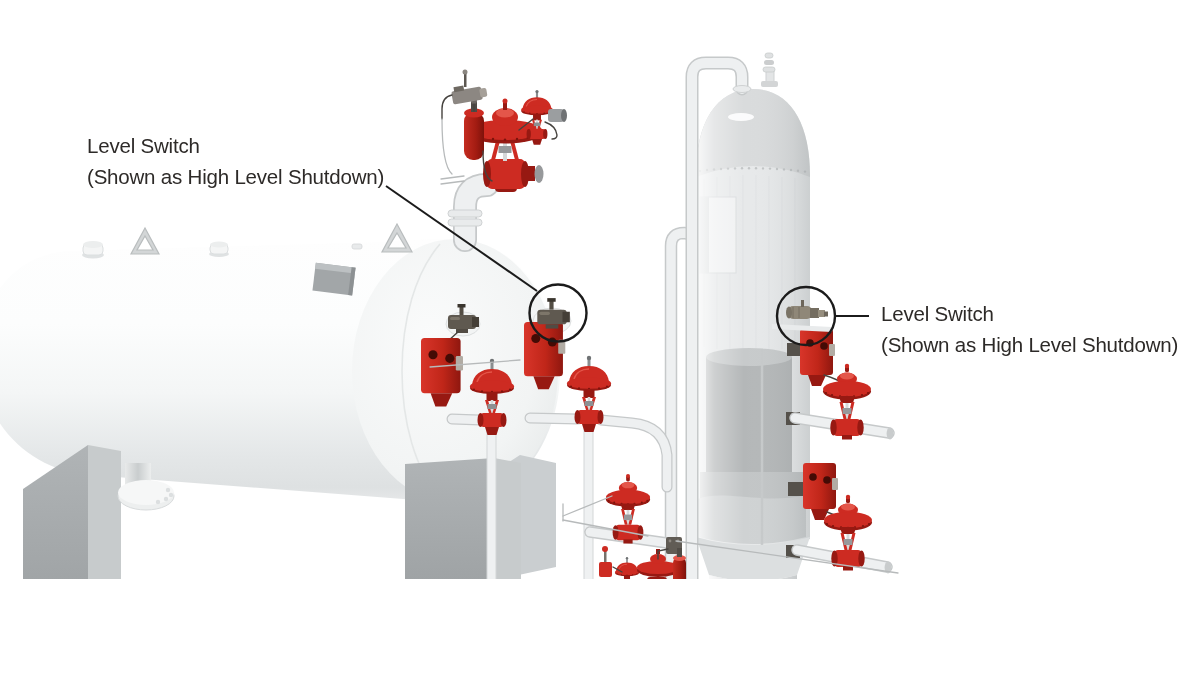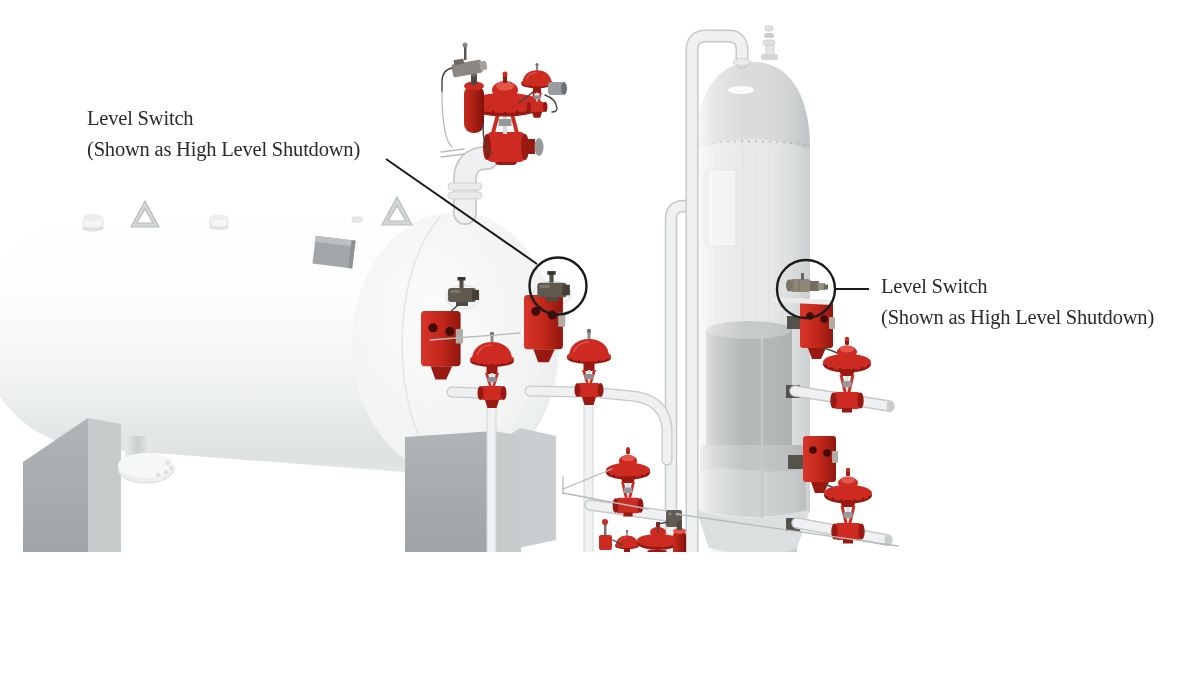--- a/index.html
+++ b/index.html
@@ -1,21 +1,21 @@
 <!DOCTYPE html>
 <html style="--accent-red: #cd2b22; --accent-red-dark: #971912; --accent-red-light: #e4564a; --annotation-ink: #1b1b1b; --label-text: #2d2a28; --page-bg: #ffffff;"><head>
 <meta charset="utf-8">
 <style>
   :root{
     --accent-red:#cd2b22; --accent-red-dark:#971912; --accent-red-light:#e4564a;
     --annotation-ink:#1b1b1b; --label-text:#2d2a28; --page-bg:#ffffff;
   }
   html,body{margin:0;padding:0;background:var(--page-bg);}
   #stage{position:relative;width:1200px;height:552px;overflow:hidden;background:var(--page-bg);
-         font-family:Liberation Serif, serif;}
+         font-family:Liberation Sans, sans-serif;margin-top:27px;}
   #stage svg{position:absolute;left:0;top:0;}
   .callout{position:absolute;color:var(--label-text);font-size:20.5px;line-height:31px;
            letter-spacing:-0.2px;white-space:nowrap;}
   
   .rM{fill:var(--accent-red);} .rD{fill:var(--accent-red-dark);} .rH{fill:var(--accent-red-light);}
   .bolt{fill:#7c130c;}
   
   .pipeO{fill:none;stroke:#c6c9ca;stroke-linecap:round;stroke-linejoin:round;}
   .pipeF{fill:none;stroke:#eef0f1;stroke-linecap:round;stroke-linejoin:round;}
   .tube{stroke:#46433f;fill:none;stroke-width:1.4;stroke-linecap:round;}

